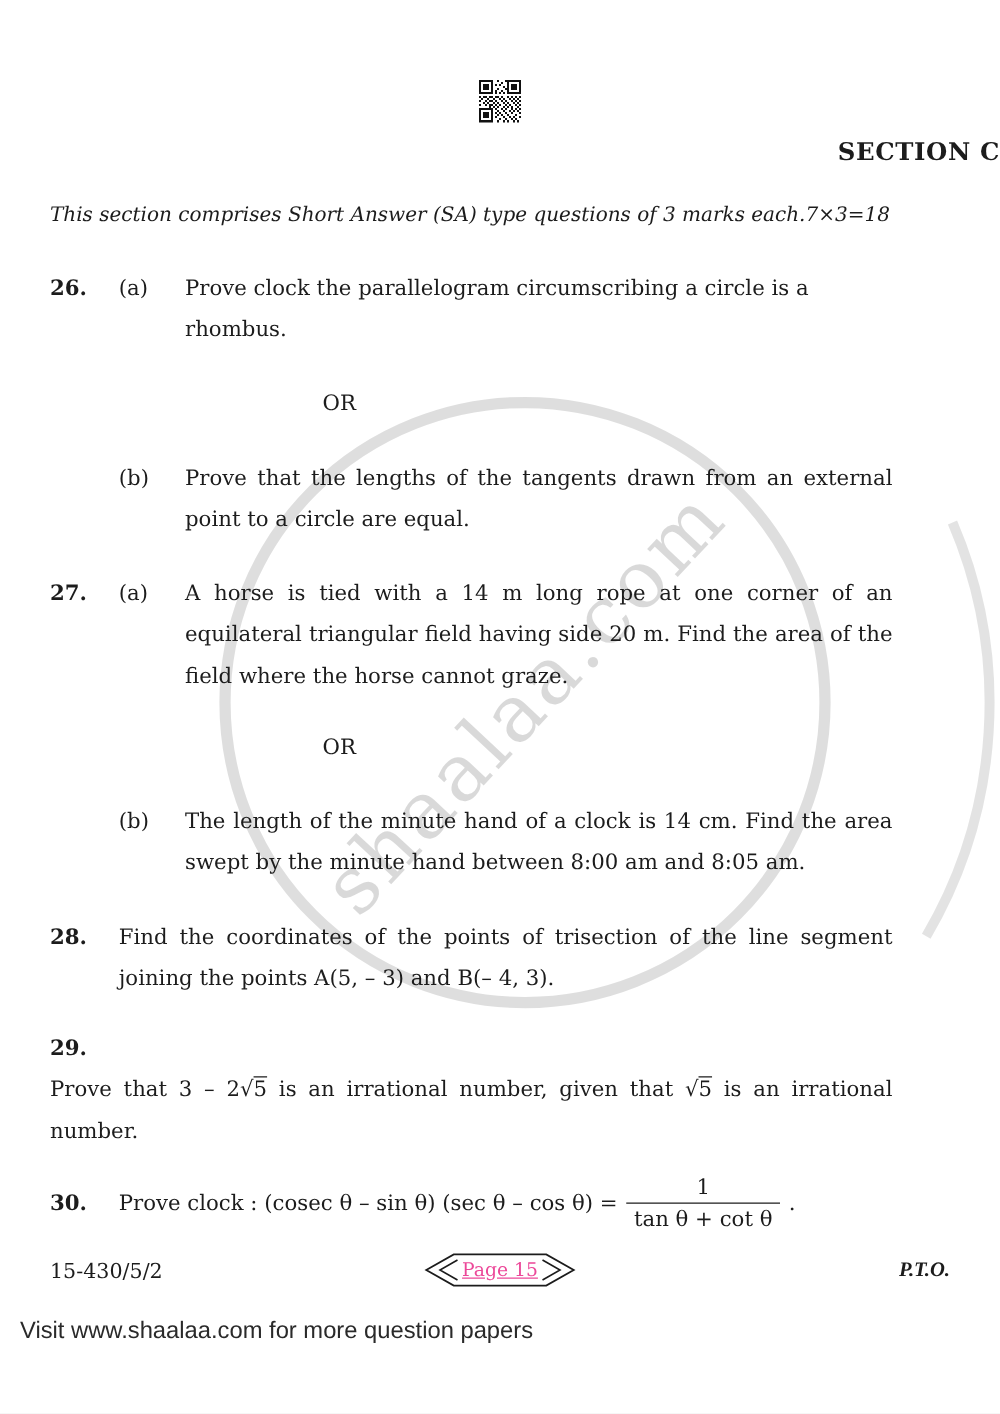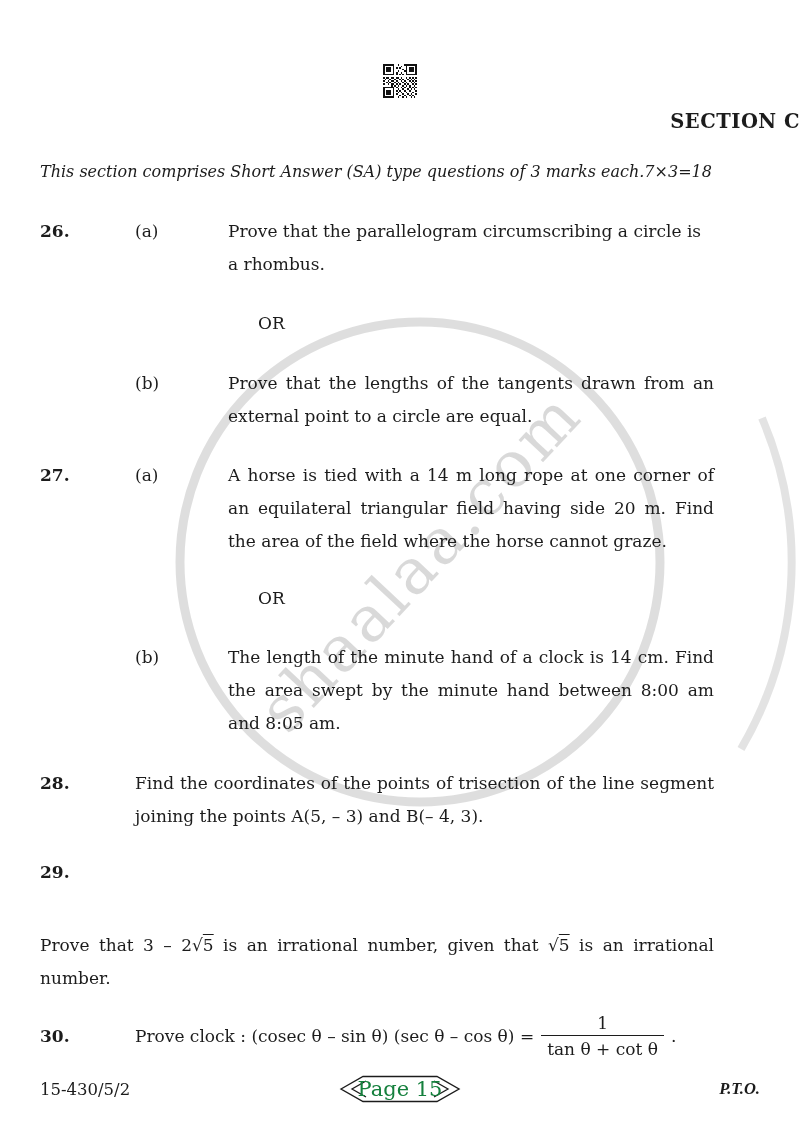--- a/index.html
+++ b/index.html
@@ -29,21 +29,21 @@
   }
   .instruction-row {
     display:flex; justify-content:flex-start;
     margin:21px 40px 0 40px;
     font-style:italic; font-size:16px; line-height:32px;
   }
   
   .qrow {
     display:flex; align-items:flex-start;
     margin:18px 86px 0 40px;
-    font-size:17px; line-height:33px;gap:40px;
+    font-size:17px; line-height:33px;
   }
   .qnum  { width:55px; flex-shrink:0; font-weight:700; }
   .qpart { width:53px; flex-shrink:0; }
   .qtext { flex:1; }
   .just  { text-align:justify; }
   .or-row { margin:0 0 0 258px; font-weight:400; font-size:17px; line-height:33px; }
   .mt26a { margin-top:27px; }
   .mt-or1 { margin-top:26px; }
   .mt26b { margin-top:27px; }
   .mt27a { margin-top:26px; }
@@ -68,21 +68,21 @@
     margin:14px 40px 0 40px;
     font-size:16.5px;
   }
   .footer-code { width:200px; }
   .pto { width:200px; text-align:right; font-weight:700; font-style:italic;font-family:Liberation Serif, serif; }
   .page-badge { position:relative; width:122px; height:28px; }
   .page-badge svg { position:absolute; left:0; top:0; }
   .page-badge .badge-label {
     position:absolute; left:0; top:0; width:100%; height:100%;
     display:flex; align-items:center; justify-content:center;
-    font-size:21px; color:#15803d;
+    font-size:15px; color:#ec4899;text-decoration:underline;
   }
   .bottom-note {
     margin:23px 0 0 16px;
     font-family:"Liberation Sans", sans-serif;
     font-size:19px; color:#2a2a2a; line-height:24px;
   }
   .qr-svg rect, .qr-svg path { shape-rendering:crispEdges; }
 </style>
 </head>
 <body>
@@ -136,21 +136,21 @@
     <div class="section-title">SECTION C</div>
 
     <div class="instruction-row">
       <span>This section comprises Short Answer (SA) type questions of 3 marks each.</span>
       <span>7×3=18</span>
     </div>
 
     <div class="qrow mt26a">
       <span class="qnum">26.</span>
       <span class="qpart">(a)</span>
-      <div class="qtext">Prove that the parallelogram circumscribing a circle is a rhombus.</div>
+      <div class="qtext">Prove clock the parallelogram circumscribing a circle is a rhombus.</div>
     </div>
 
     <div class="or-row mt-or1">OR</div>
 
     <div class="qrow mt26b">
       <span class="qnum"></span>
       <span class="qpart">(b)</span>
       <div class="qtext just">Prove that the lengths of the tangents drawn from an external point to a circle are equal.</div>
     </div>
 

